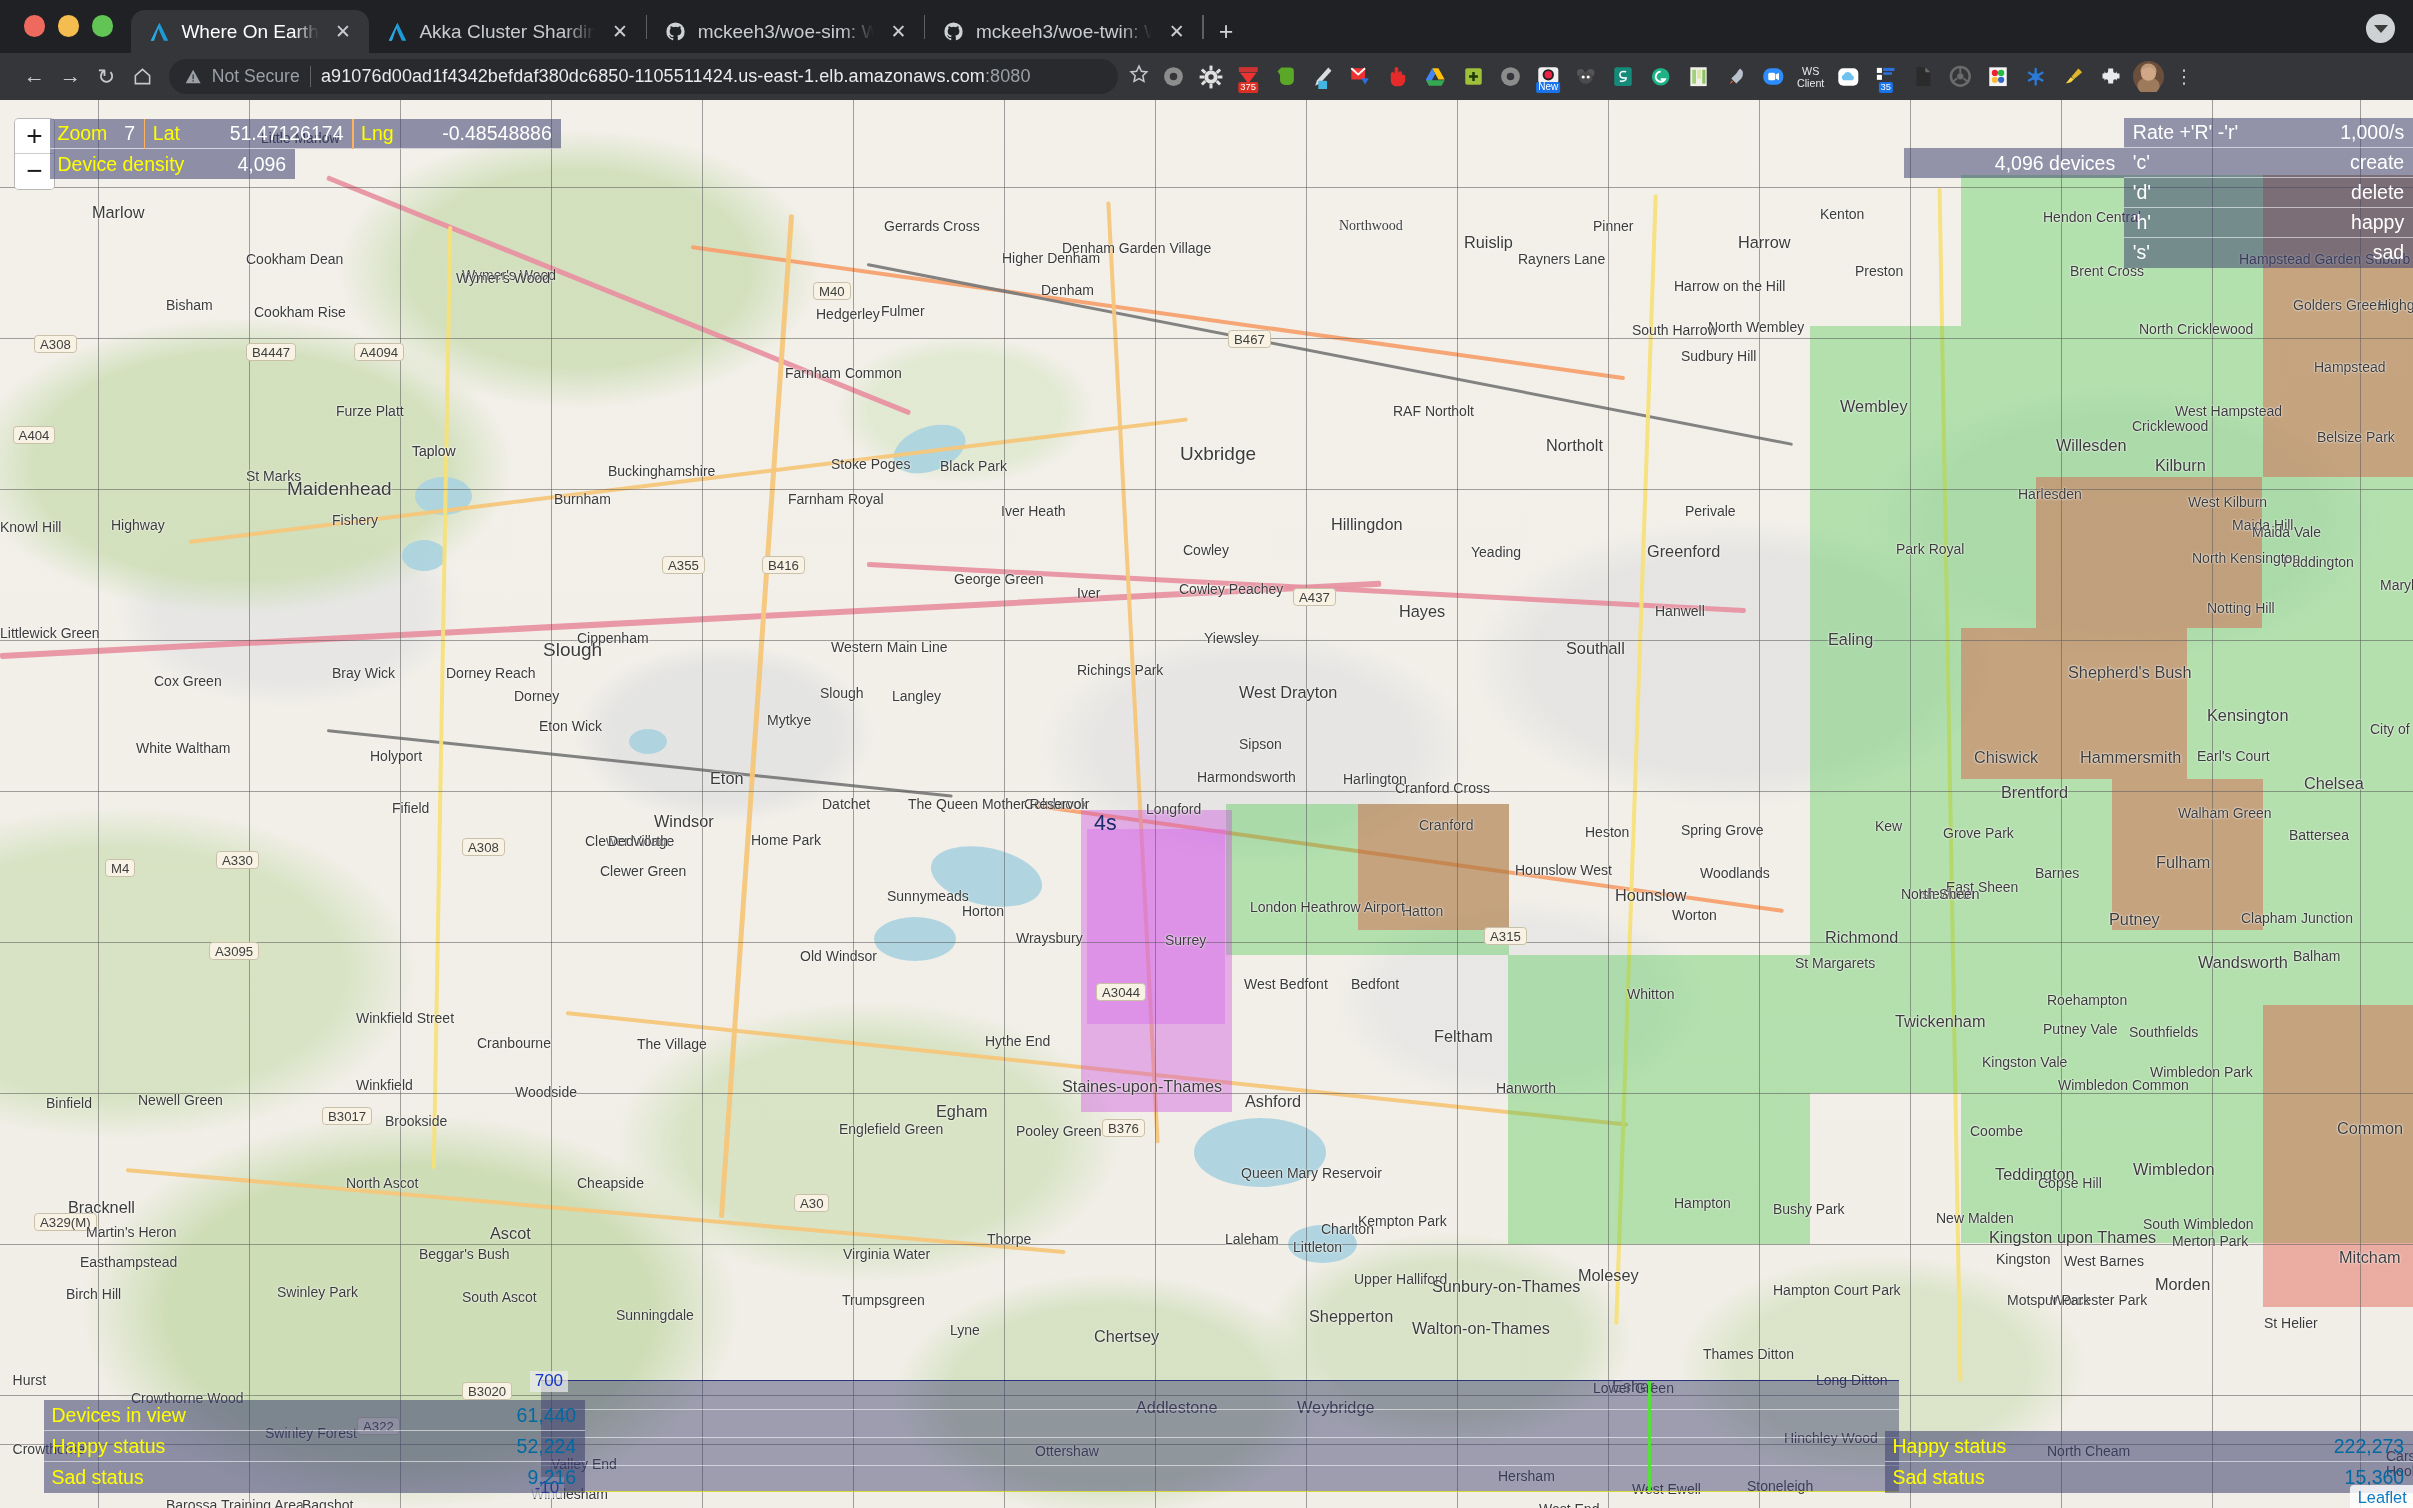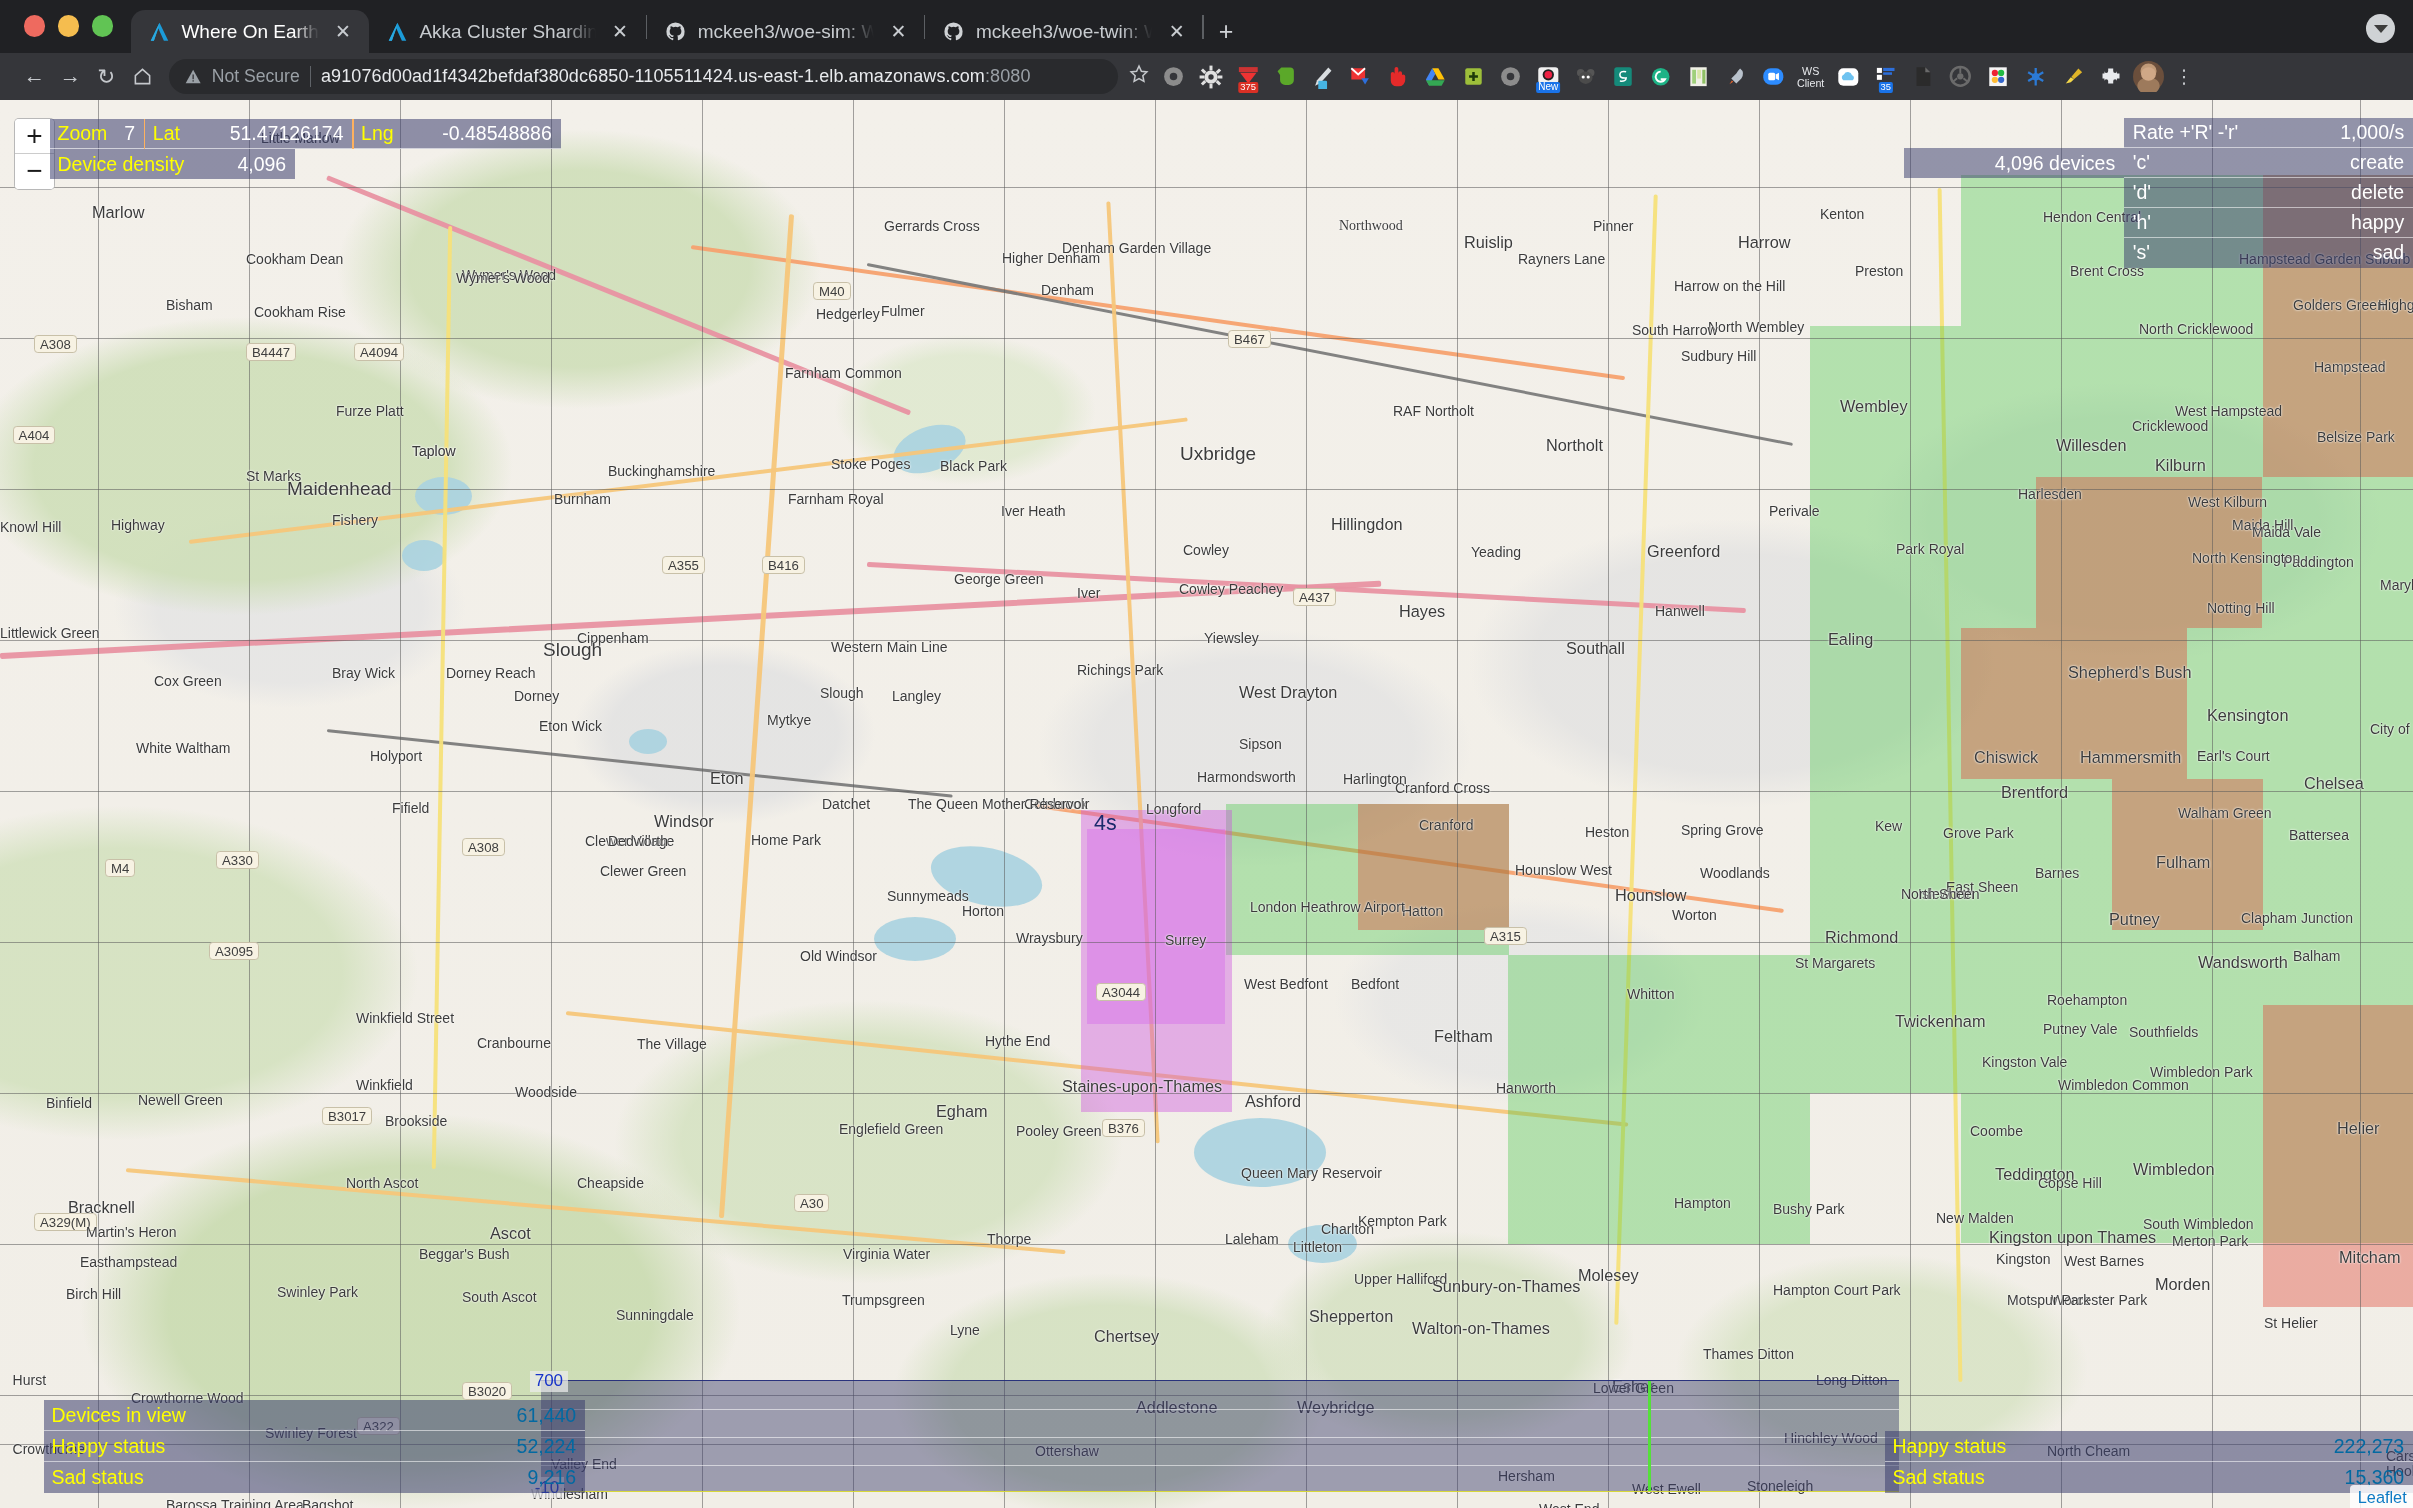--- a/index.html
+++ b/index.html
@@ -757,37 +757,37 @@
         <div class="place sm" style="left: 1183px; top: 442px;">Cowley</div>
         <div class="place lg" style="left: 1180px; top: 343px;">Uxbridge</div>
         <div class="place md" style="left: 1331px; top: 415px;">Hillingdon</div>
         <div class="place sm" style="left: 1471px; top: 444px;">Yeading</div>
         <div class="place md" style="left: 1399px; top: 502px;">Hayes</div>
         <div class="place md" style="left: 1566px; top: 539px;">Southall</div>
         <div class="place sm" style="left: 1655px; top: 503px;">Hanwell</div>
         <div class="place md" style="left: 1647px; top: 442px;">Greenford</div>
         <div class="place md" style="left: 1546px; top: 336px;">Northolt</div>
         <div class="place md" style="left: 1828px; top: 530px;">Ealing</div>
-        <div class="place sm" style="left: 1769px; top: 403px; text-align: right;">Perivale</div>
+        <div class="place sm" style="left: 1685px; top: 403px; text-align: right;">Perivale</div>
         <div class="place sm" style="left: 1896px; top: 441px;">Park Royal</div>
         <div class="place md" style="left: 2001px; top: 683px;">Brentford</div>
         <div class="place md" style="left: 1974px; top: 648px;">Chiswick</div>
         <div class="place sm" style="left: 1943px; top: 725px;">Grove Park</div>
         <div class="place sm" style="left: 1875px; top: 718px;">Kew</div>
         <div class="place sm" style="left: 1946px; top: 779px;">East Sheen</div>
         <div class="place sm" style="left: 1901px; top: 786px;">North Sheen</div>
         <div class="place sm" style="left: 2035px; top: 765px;">Barnes</div>
         <div class="place md" style="left: 2109px; top: 810px;">Putney</div>
         <div class="place sm" style="left: 2047px; top: 892px;">Roehampton</div>
         <div class="place md" style="left: 2198px; top: 853px;">Wandsworth</div>
         <div class="place sm" style="left: 2129px; top: 924px;">Southfields</div>
         <div class="place sm" style="left: 2150px; top: 964px;">Wimbledon Park</div>
         <div class="place md" style="left: 2133px; top: 1060px;">Wimbledon</div>
         <div class="place sm" style="left: 2143px; top: 1116px;">South Wimbledon</div>
-        <div class="place md" style="left: 2337px; top: 1019px;">Helier</div>
+        <div class="place md" style="left: 2337px; top: 1019px;">Common</div>
         <div class="place sm" style="left: 2058px; top: 977px;">Wimbledon Common</div>
         <div class="place sm" style="left: 2043px; top: 921px;">Putney Vale</div>
         <div class="place sm" style="left: 1982px; top: 954px;">Kingston Vale</div>
         <div class="place sm" style="left: 1970px; top: 1023px;">Coombe</div>
         <div class="place sm" style="left: 2038px; top: 1075px;">Copse Hill</div>
         <div class="place sm" style="left: 1936px; top: 1110px;">New Malden</div>
         <div class="place sm" style="left: 2051px; top: 1192px;">Worcester Park</div>
         <div class="place sm" style="left: 2007px; top: 1192px;">Motspur Park</div>
         <div class="place sm" style="left: 2064px; top: 1153px;">West Barnes</div>
         <div class="place md" style="left: 2155px; top: 1175px;">Morden</div>

